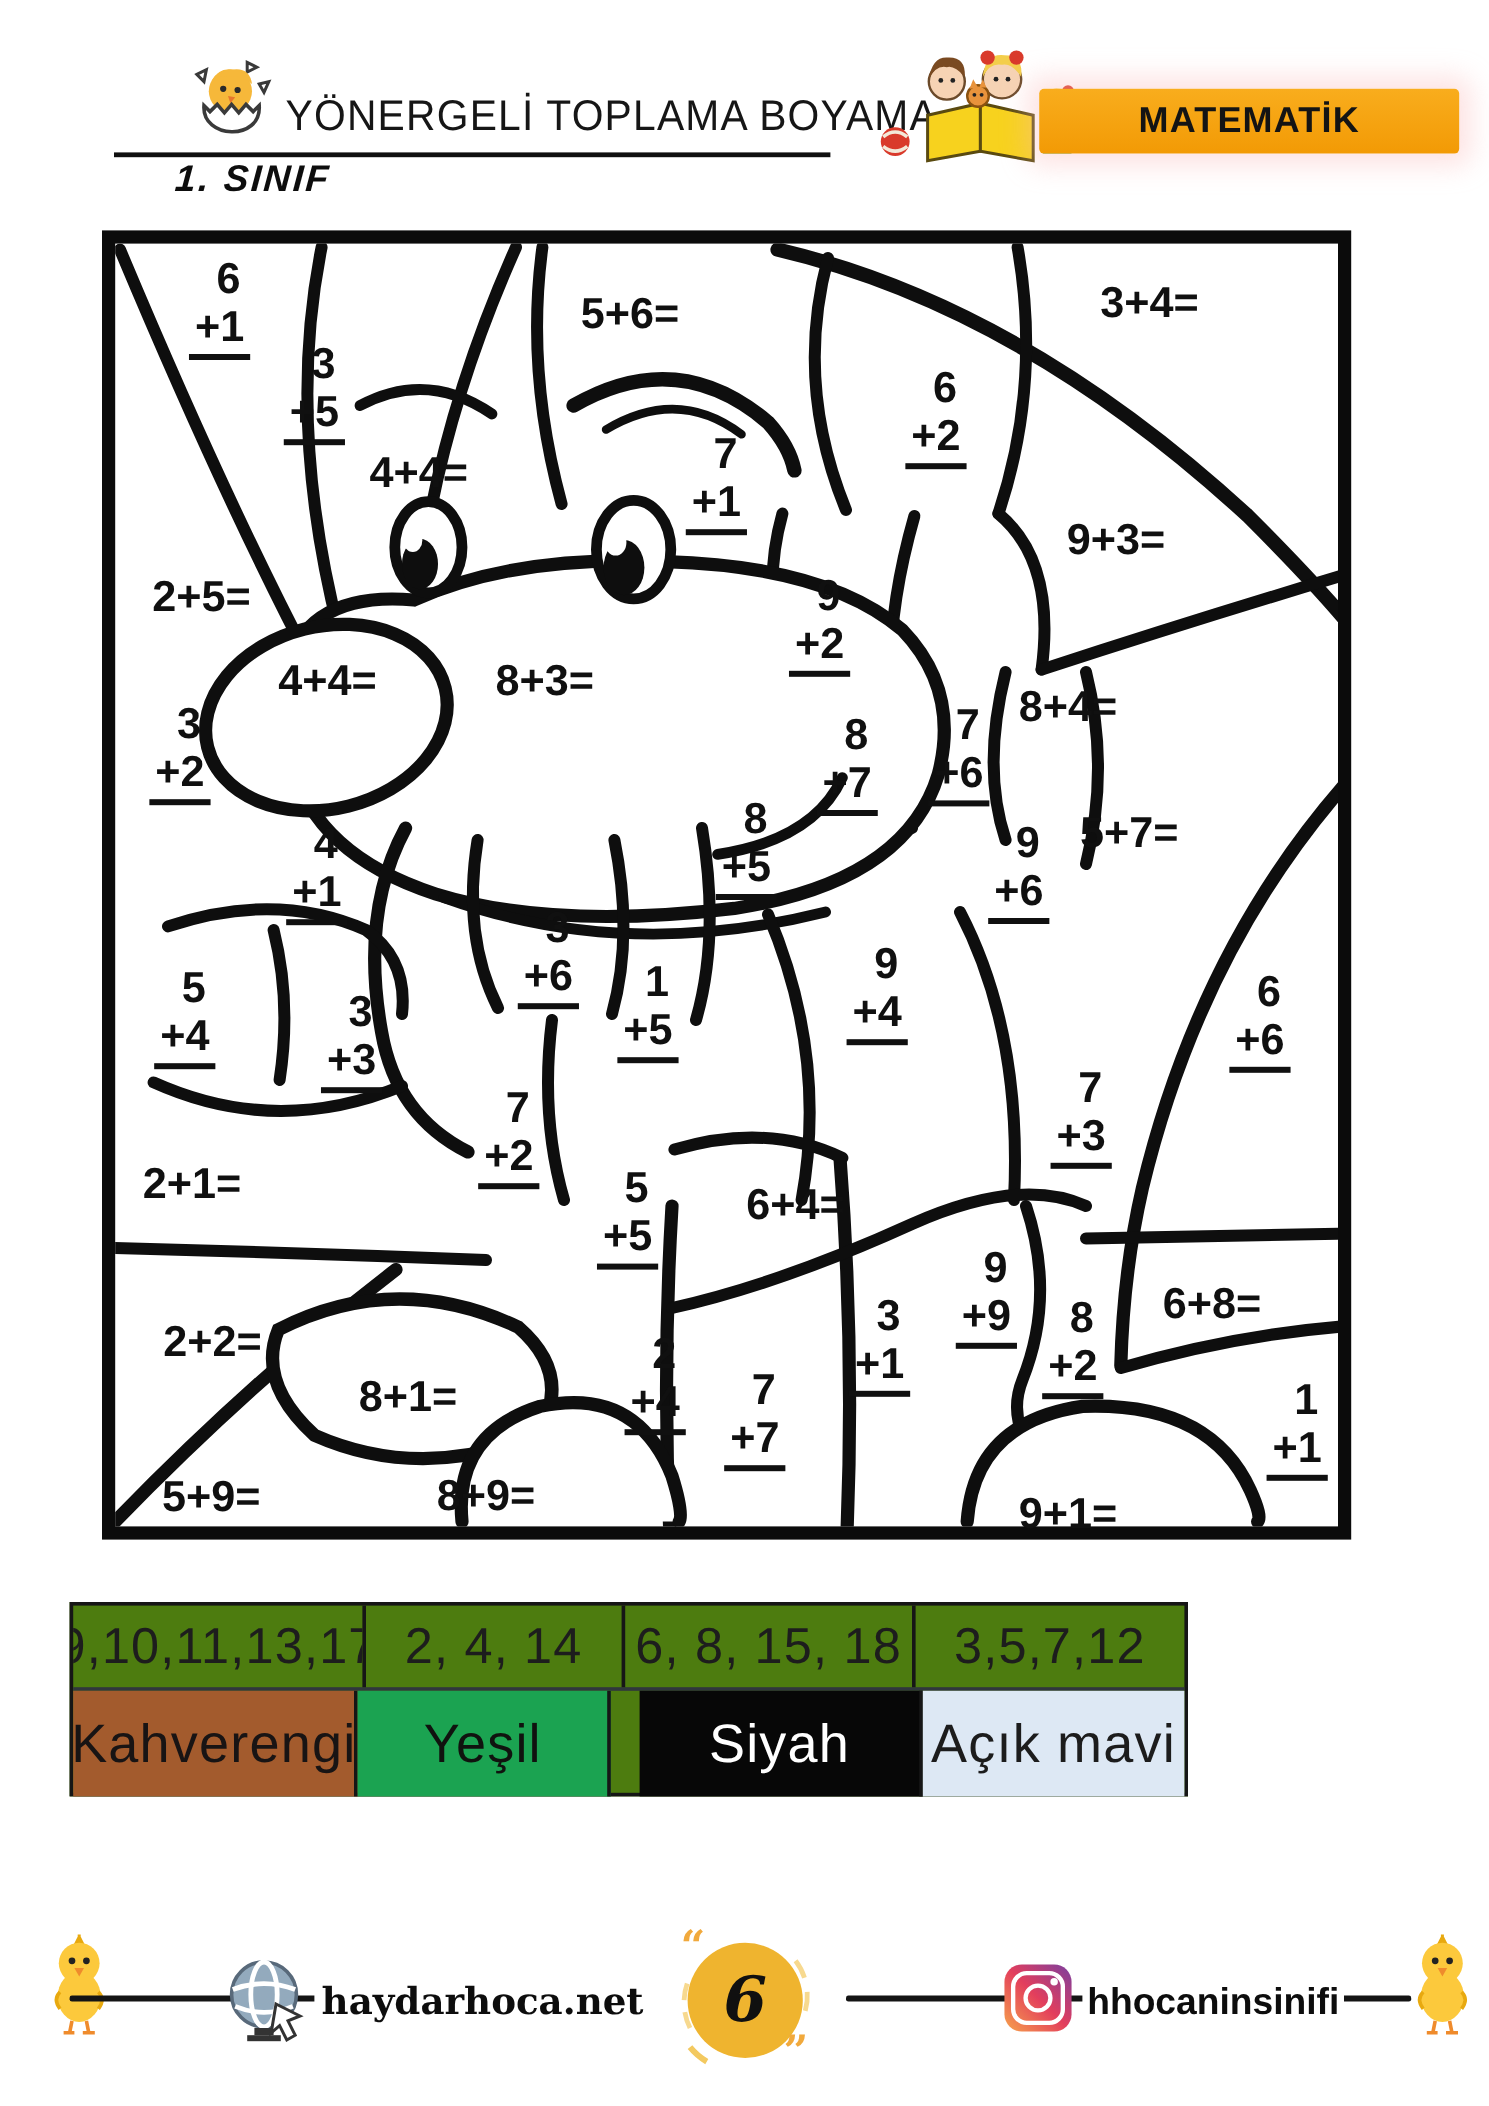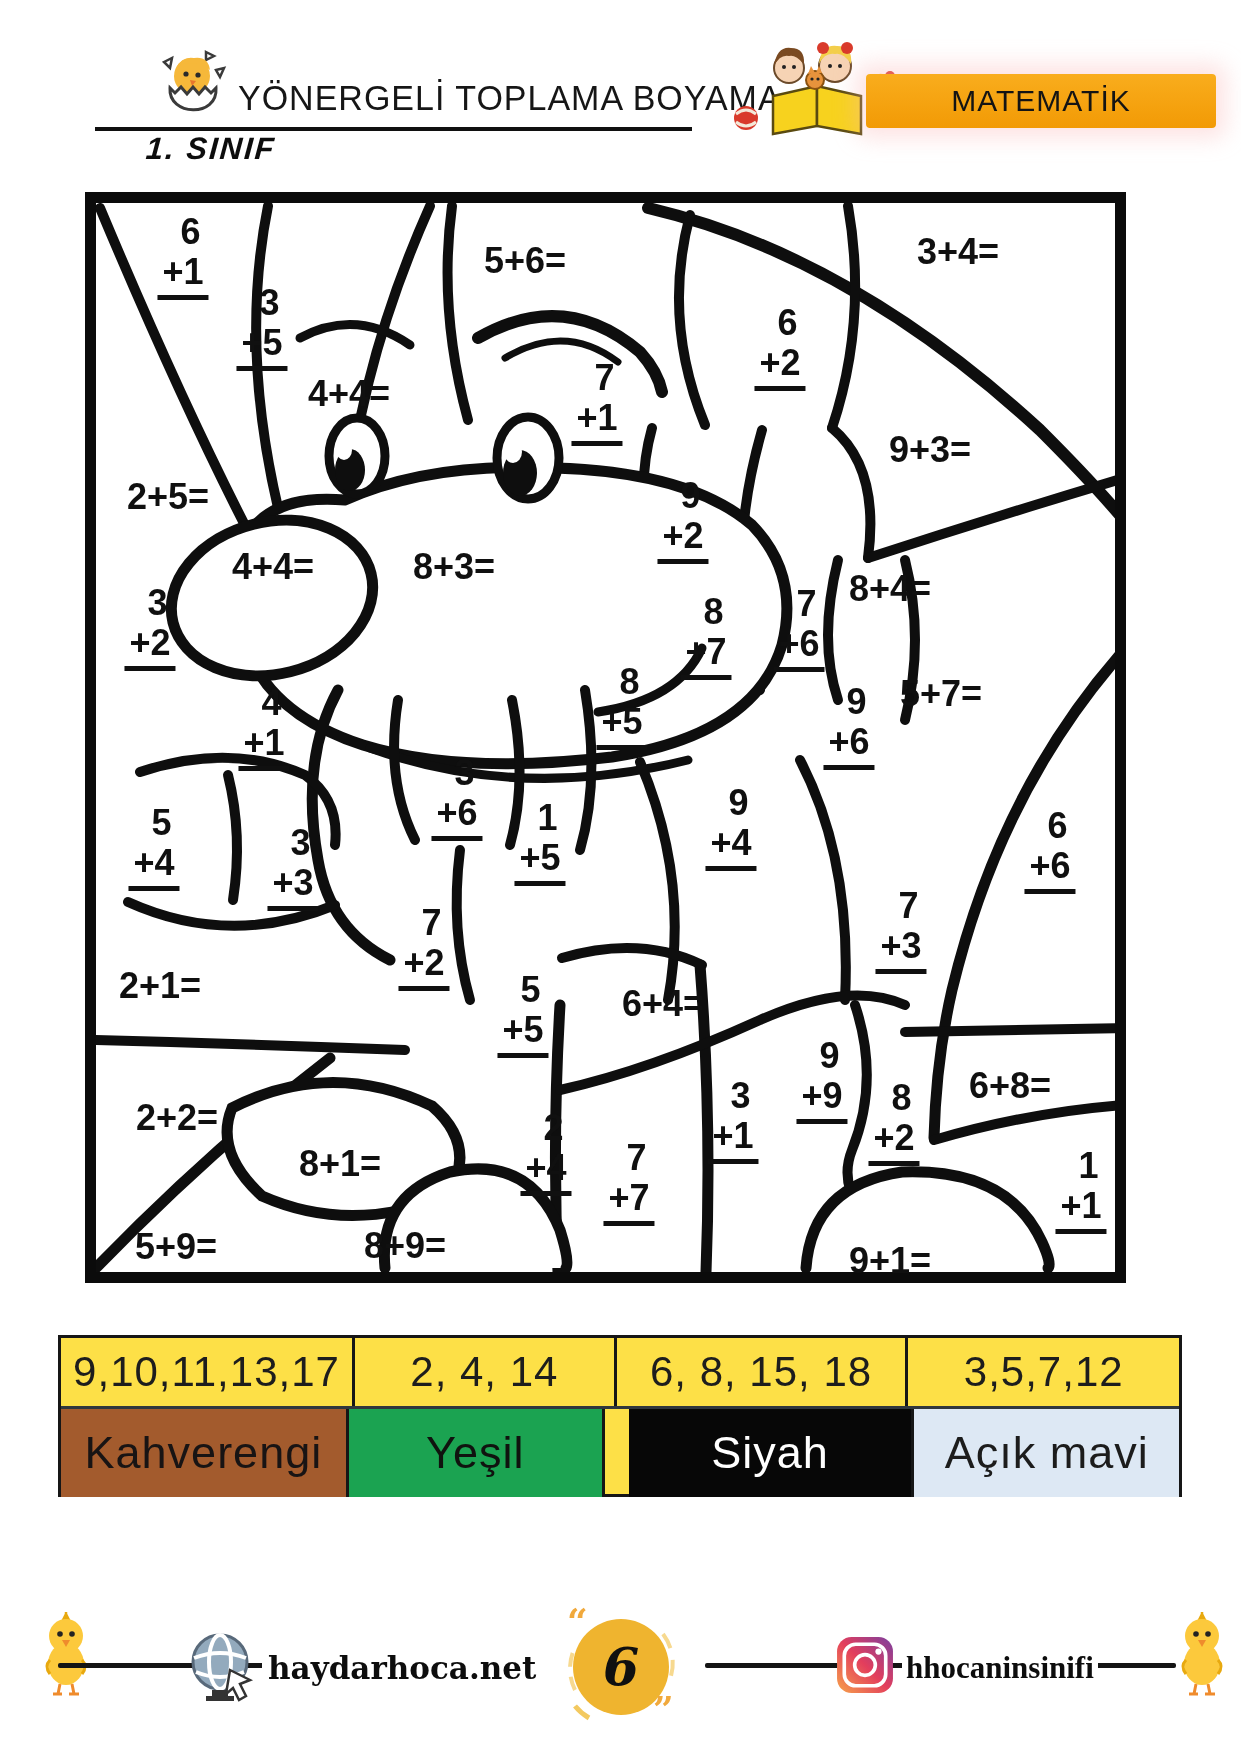--- a/index.html
+++ b/index.html
@@ -18,39 +18,39 @@
   .grade-label{
     position:absolute;left:146px;top:131px;font-size:31px;font-weight:bold;font-style:italic;
     letter-spacing:2px;color:#0d0d0d;transform:skewX(-4deg);
   }
   .kids-art{position:absolute;left:733px;top:36px;width:172px;height:104px;}
   .subject-badge{
     position:absolute;left:866px;top:74px;width:350px;height:54px;border-radius:4px;
     background:linear-gradient(180deg,#f9ad1d 0%,#f29a05 100%);
     box-shadow:0 0 22px 10px rgba(249,186,186,0.40);
     display:flex;align-items:center;justify-content:center;
-    font-size:30px;font-weight:normal;letter-spacing:1px;color:#141414;
+    font-size:30px;font-weight:bold;letter-spacing:1px;color:#141414;
   }
   
   .picture-box{
     position:absolute;left:85px;top:192px;width:1041px;height:1091px;
     border:11px solid #0b0b0b;box-sizing:border-box;background:#fff;
   }
   .picture-box svg.dog{position:absolute;left:0;top:0;width:1019px;height:1069px;}
   .problem{position:absolute;color:#101010;font-weight:bold;z-index:5;}
   .problem.h{transform:translate(-50%,-50%);font-size:36px;letter-spacing:0px;white-space:nowrap;}
   .problem.v{
     transform:translateX(-50%);text-align:right;font-size:36px;line-height:40px;
     border-bottom:5px solid #101010;padding:0 5px 3px 5px;
   }
   .problem.v .tl{display:block;padding-right:3px;}
   
   .legend{
-    position:absolute;left:58px;top:1335px;width:1124px;height:162px;
-    border:3px solid #161616;box-sizing:border-box;background:#fde047;
+    position:absolute;left:58px;top:1335px;width:932px;height:162px;
+    border:3px solid #161616;box-sizing:border-box;background:#4d7c0f;
   }
   .legend .row{display:flex;width:100%;}
   .legend .row.nums{height:68px;}
   .legend .row.cols{height:88px;border-top:3px solid #30373d;}
   .legend .cell{
     display:flex;align-items:center;justify-content:center;box-sizing:border-box;
     border-right:3px solid #161616;overflow:hidden;
   }
   .legend .cell:last-child{border-right:none;}
   .legend .nums .cell{font-size:42px;font-weight:400;letter-spacing:1px;color:#1d1d1d;}
@@ -58,21 +58,21 @@
   
   .f-line{position:absolute;height:5px;background:#141414;top:1663px;border-radius:2px;}
   .chick{position:absolute;width:60px;height:88px;}
   .globe-icon{position:absolute;left:186px;top:1628px;width:74px;height:78px;}
   .site-label{
     position:absolute;left:262px;top:1650px;font-family:"DejaVu Serif",serif;
     font-size:31px;font-weight:bold;color:#0d0d0d;background:#fff;padding:0 6px;white-space:nowrap;
   }
   .insta-icon{position:absolute;left:836px;top:1636px;width:58px;height:58px;}
   .insta-label{
-    position:absolute;left:902px;top:1650px;font-family:Liberation Serif, serif;
+    position:absolute;left:902px;top:1650px;font-family:Liberation Sans, sans-serif;
     font-size:31px;font-weight:bold;color:#0d0d0d;background:#fff;padding:0 4px;white-space:nowrap;
   }
   .page-blob{position:absolute;left:545px;top:1590px;width:152px;height:152px;}
   .page-number{
     position:absolute;left:621px;top:1636px;transform:translateX(-50%);
     font-family:"DejaVu Serif",serif;font-style:italic;font-weight:bold;font-size:52px;color:#101010;
   }
 </style>
 </head>
 <body>

